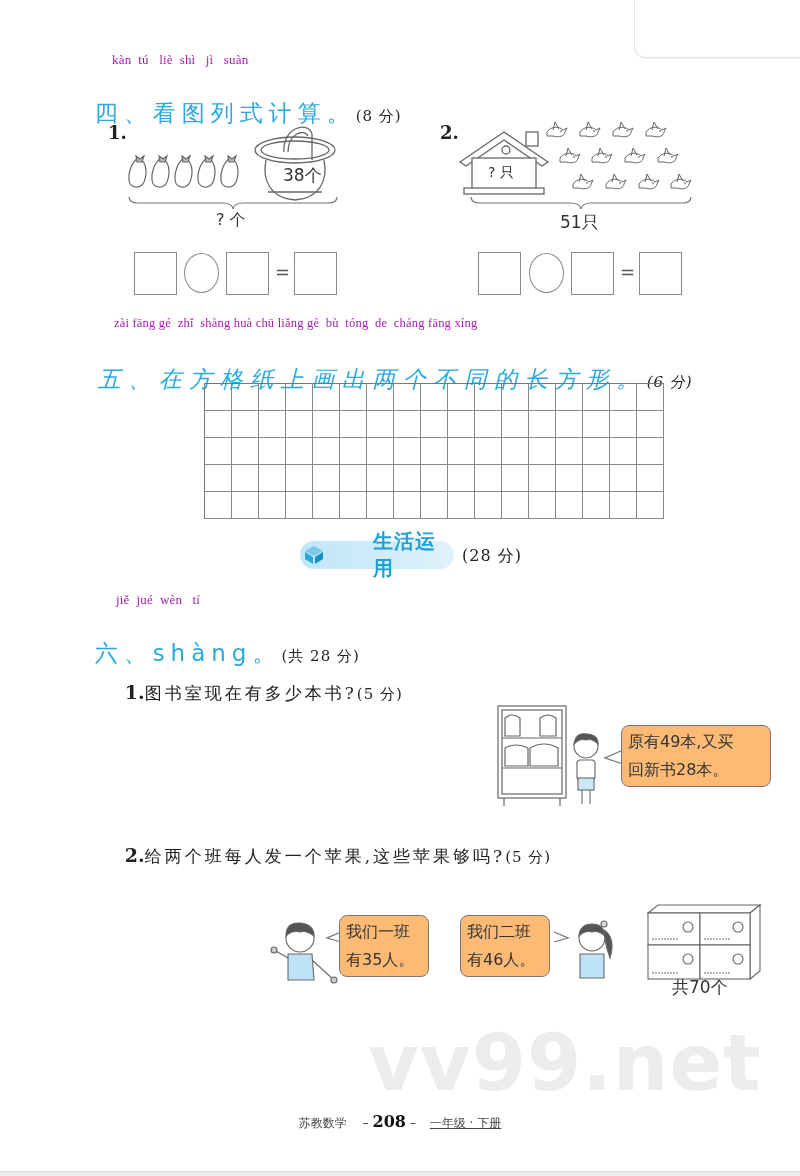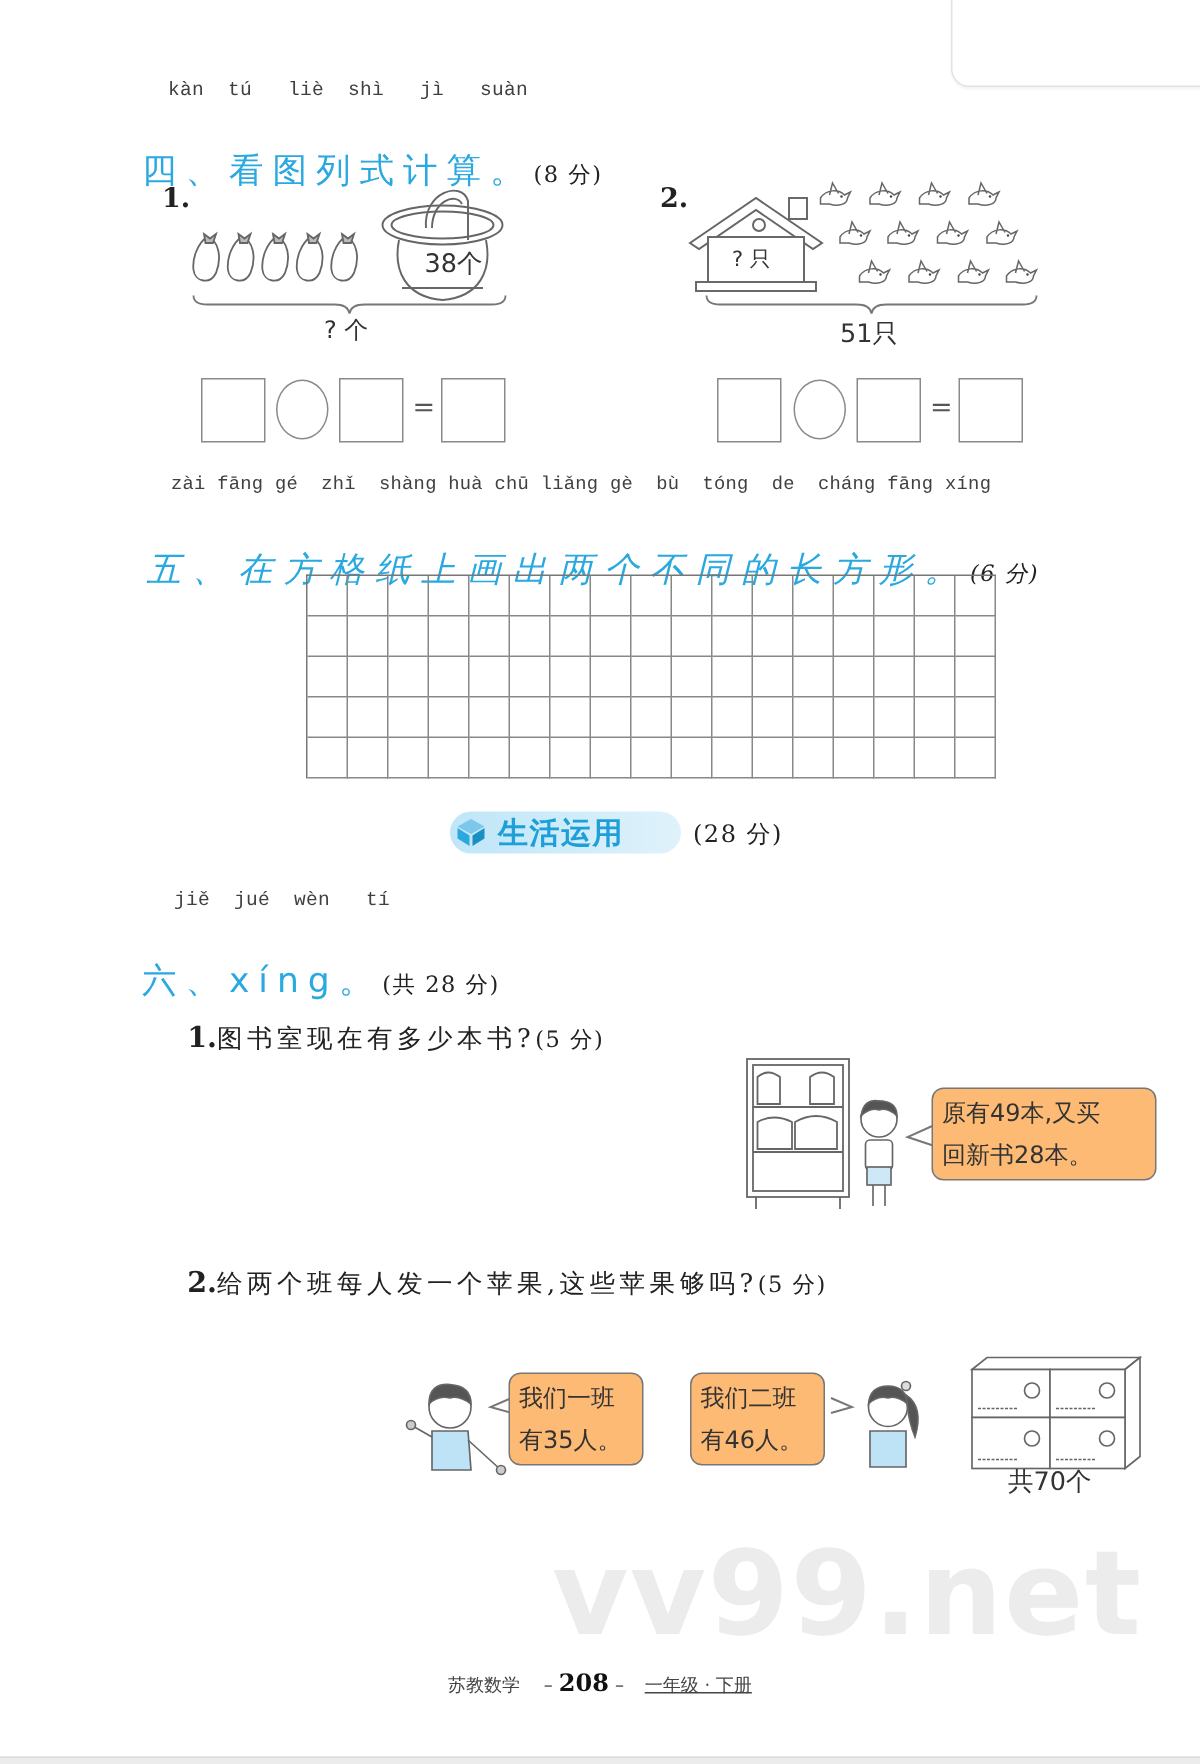--- a/index.html
+++ b/index.html
@@ -13,21 +13,21 @@
   .corner-tab {
     position: absolute; left: 634px; top: -10px; width: 180px; height: 66px;
     border: 1px solid #e2e2e2; border-radius: 0 0 0 12px; background: #fff;
     box-shadow: 0 1px 2px rgba(0,0,0,0.05);
   }
   .bottom-bar {
     position: absolute; left: 0; top: 1171px; width: 800px; height: 5px; background: #ececec;
     border-top: 1px solid #ddd;
   }
   .pinyin {
-    position: absolute; font-family: Liberation Mono, monospace; color: #404040;
+    position: absolute; font-family: Liberation Serif, serif; color: #a21caf;
     font-size: 13px; white-space: pre; letter-spacing: 0.2px;
   }
   .heading {
     position: absolute; font-family: "DejaVu Sans", sans-serif; color: #2aa9e0;
     font-size: 23px; white-space: pre; letter-spacing: 6px;
   }
   .score {
     font-family: "DejaVu Serif", serif; color: #222; font-size: 15px; letter-spacing: 1px;
   }
   .qnum { position: absolute; font-family: "DejaVu Serif", serif; font-weight: bold; font-size: 18px; }
@@ -41,21 +41,21 @@
   .label { position: absolute; font-family: "DejaVu Sans", sans-serif; font-size: 16px; color:#333; }
   .grid {
     position: absolute; left: 204px; top: 383px;
     display: grid; grid-template-columns: repeat(17, 27px); grid-template-rows: repeat(5, 27px);
     border-top: 1.5px solid #777; border-left: 1.5px solid #777;
   }
   .grid div { border-right: 1.5px solid #888; border-bottom: 1.5px solid #888; }
   .badge {
     position: absolute; left: 300px; top: 541px; height: 28px; width: 154px;
     background: linear-gradient(90deg, #bfe6f8, #dff2fb);
-    border-radius: 14px; display: flex; align-items: center;
+    border-radius: 14px; display: flex; align-items: center; gap: 41px;
   }
   .badge-text {
     font-family: "DejaVu Sans", sans-serif; font-weight: bold; color: #1f9fd8; font-size: 20px;
     letter-spacing: 1px; margin-left: 6px;
   }
   .qtext { position: absolute; font-family: "DejaVu Serif", serif; font-size: 17px; letter-spacing: 3px; white-space: pre; }
   .qtext b { font-size: 19px; letter-spacing: 0; }
   .bubble {
     position: absolute; border: 1.5px solid #777; border-radius: 8px; background:#fdba74;
     font-family: "DejaVu Sans", sans-serif; font-size: 16px; line-height: 28px; padding: 2px 6px;
@@ -271,21 +271,21 @@
     <path d="M10 1 L19 6 L10 11 L1 6 Z" fill="#7cc7ea"></path>
     <path d="M1 7 L9 12 L9 19 L1 14 Z" fill="#2aa9e0"></path>
     <path d="M19 7 L11 12 L11 19 L19 14 Z" fill="#1a8fc4"></path>
   </svg>
   <span class="badge-text" style="margin-left:12px;">生活运用</span>
 </div>
 <div class="abs score" style="left:462px; top:546px; font-size:16px;text-align:center;">(28 分)</div>
 
 <div class="pinyin" style="left:116px; top:592px;">jiě  jué  wèn   tí</div>
 <div class="heading" style="left:68px; top:612px;">
-  <span>六、xíng。</span><span class="score">(共 28 分)</span>
+  <span>六、shàng。</span><span class="score">(共 28 分)</span>
 </div>
 
 <div class="qtext" style="left:108px; top:661px;">
   <b>1.</b><span>图书室现在有多少本书?</span><span class="score">(5 分)</span>
 </div>
 
 <svg style="left:496px; top:704px;" width="72" height="104">
   <g fill="#fff" stroke="#666" stroke-width="1.2">
     <rect x="2" y="2" width="68" height="92"></rect>
     <rect x="6" y="6" width="60" height="84"></rect>

